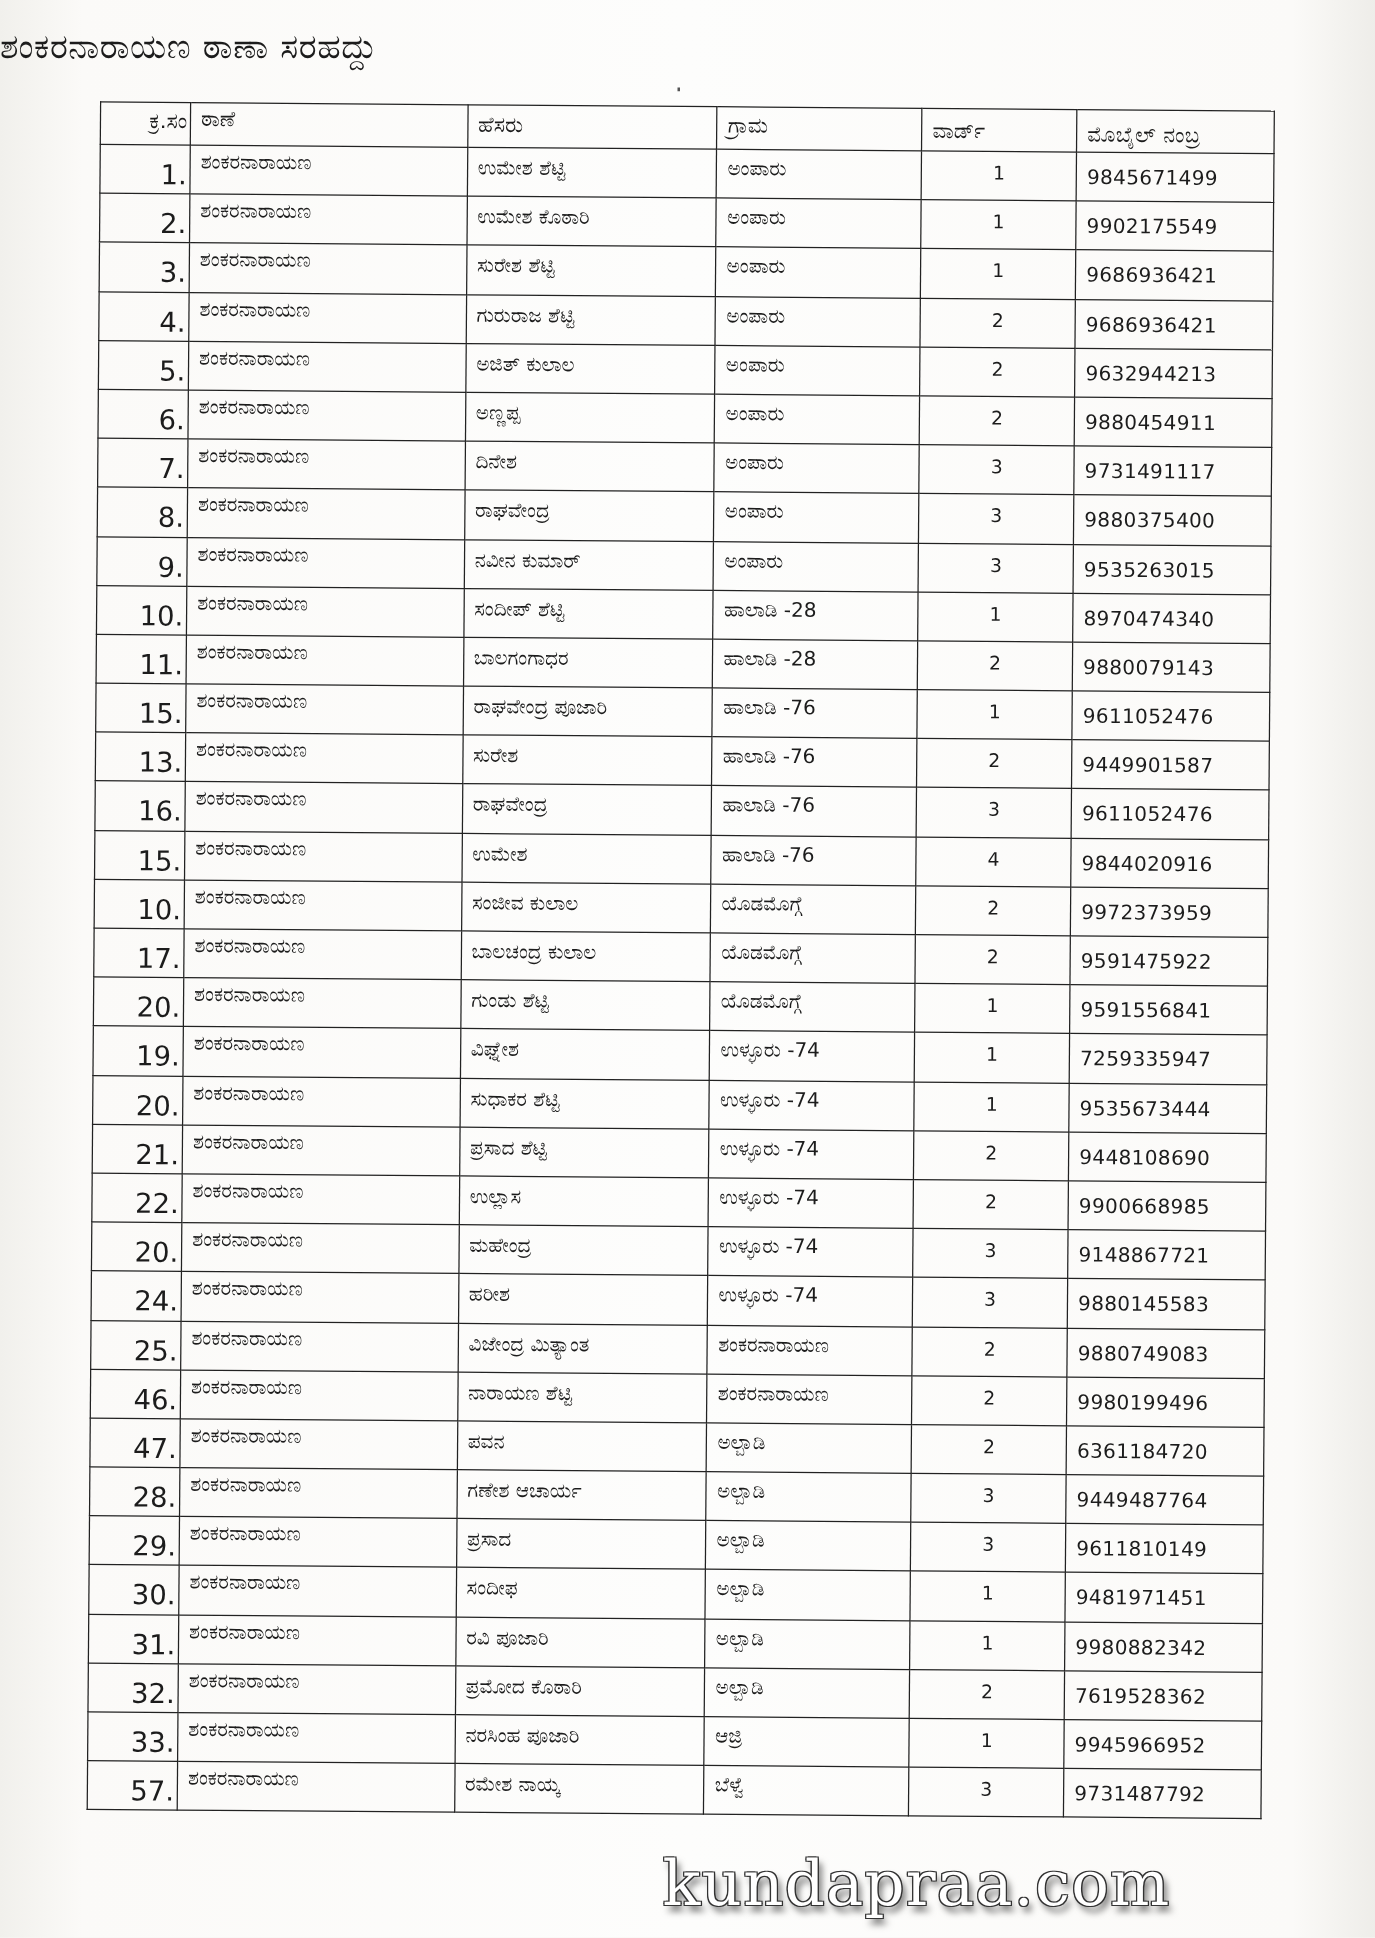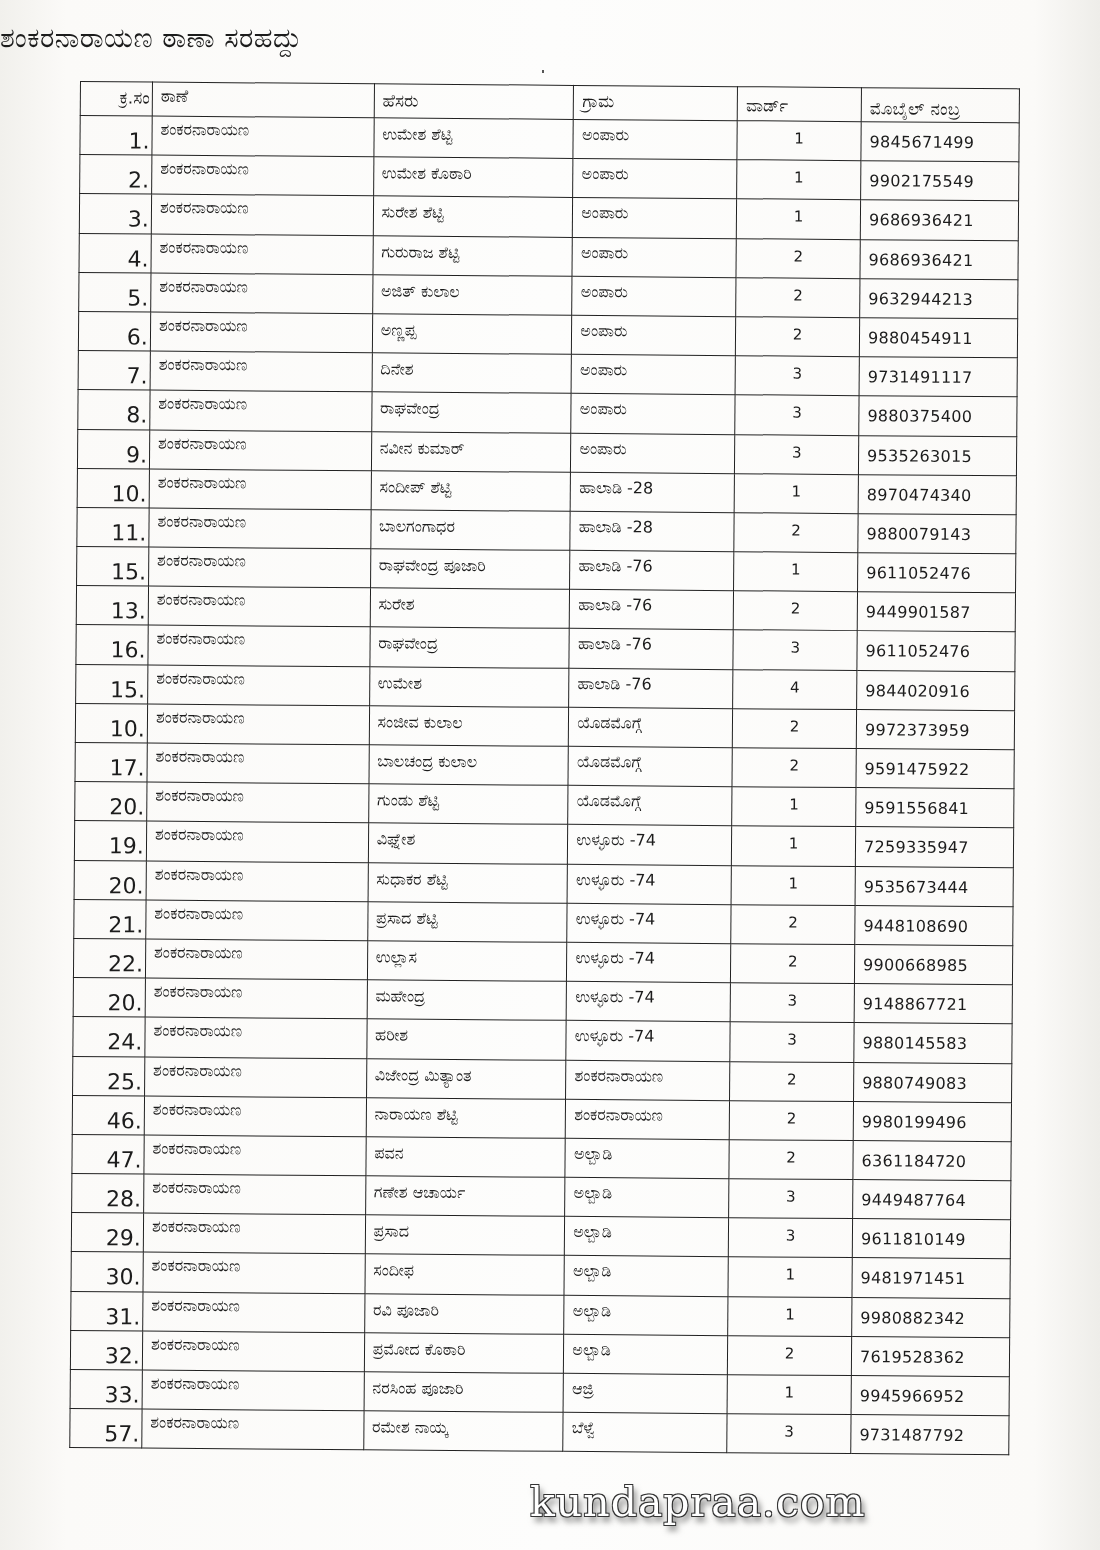--- a/index.html
+++ b/index.html
@@ -39,21 +39,21 @@
   .c-sl { width: 72px; text-align: right !important; font-size: 22px; padding-top: 12px !important; padding-right: 2px !important; }
   .c-th { width: 222px; font-size: 16px; padding-top: 3px !important; }
   .c-nm { width: 200px; font-size: 16px; padding-top: 6px !important; }
   .c-vl { width: 164px; font-size: 16px; padding-top: 5px !important; }
   .c-wd { width: 124px; text-align: center; font-size: 15px; padding-top: 8px !important; }
   .c-ph { width: 158px; font-size: 16px; padding-top: 10px !important; letter-spacing: 0.3px; }
   th.c-wd { text-align: left; padding-left: 14px; }
   th.c-sl { text-align: center; font-size: 17px; padding-top: 5px !important; padding-left: 8px !important; border-radius: 17px; }
   .watermark {
     position: absolute; left: 530px; top: 1478px;
-    font-family: "DejaVu Serif", serif; font-size: 41px;
+    font-family: "DejaVu Serif", serif; font-size: 50px;
     color: #ffffff; letter-spacing: 1px;
     text-shadow: 1px 1px 0 #333, -1px -1px 0 #333, 1px -1px 0 #333, -1px 1px 0 #333, 3px 5px 6px rgba(0,0,0,0.6);
     text-align: right;
   }
   .dot-mark { position: absolute; left: 542px; top: 70px; width: 2px; height: 3px; background: #555; }
 </style>
 </head>
 <body>
 
 <div class="page">

